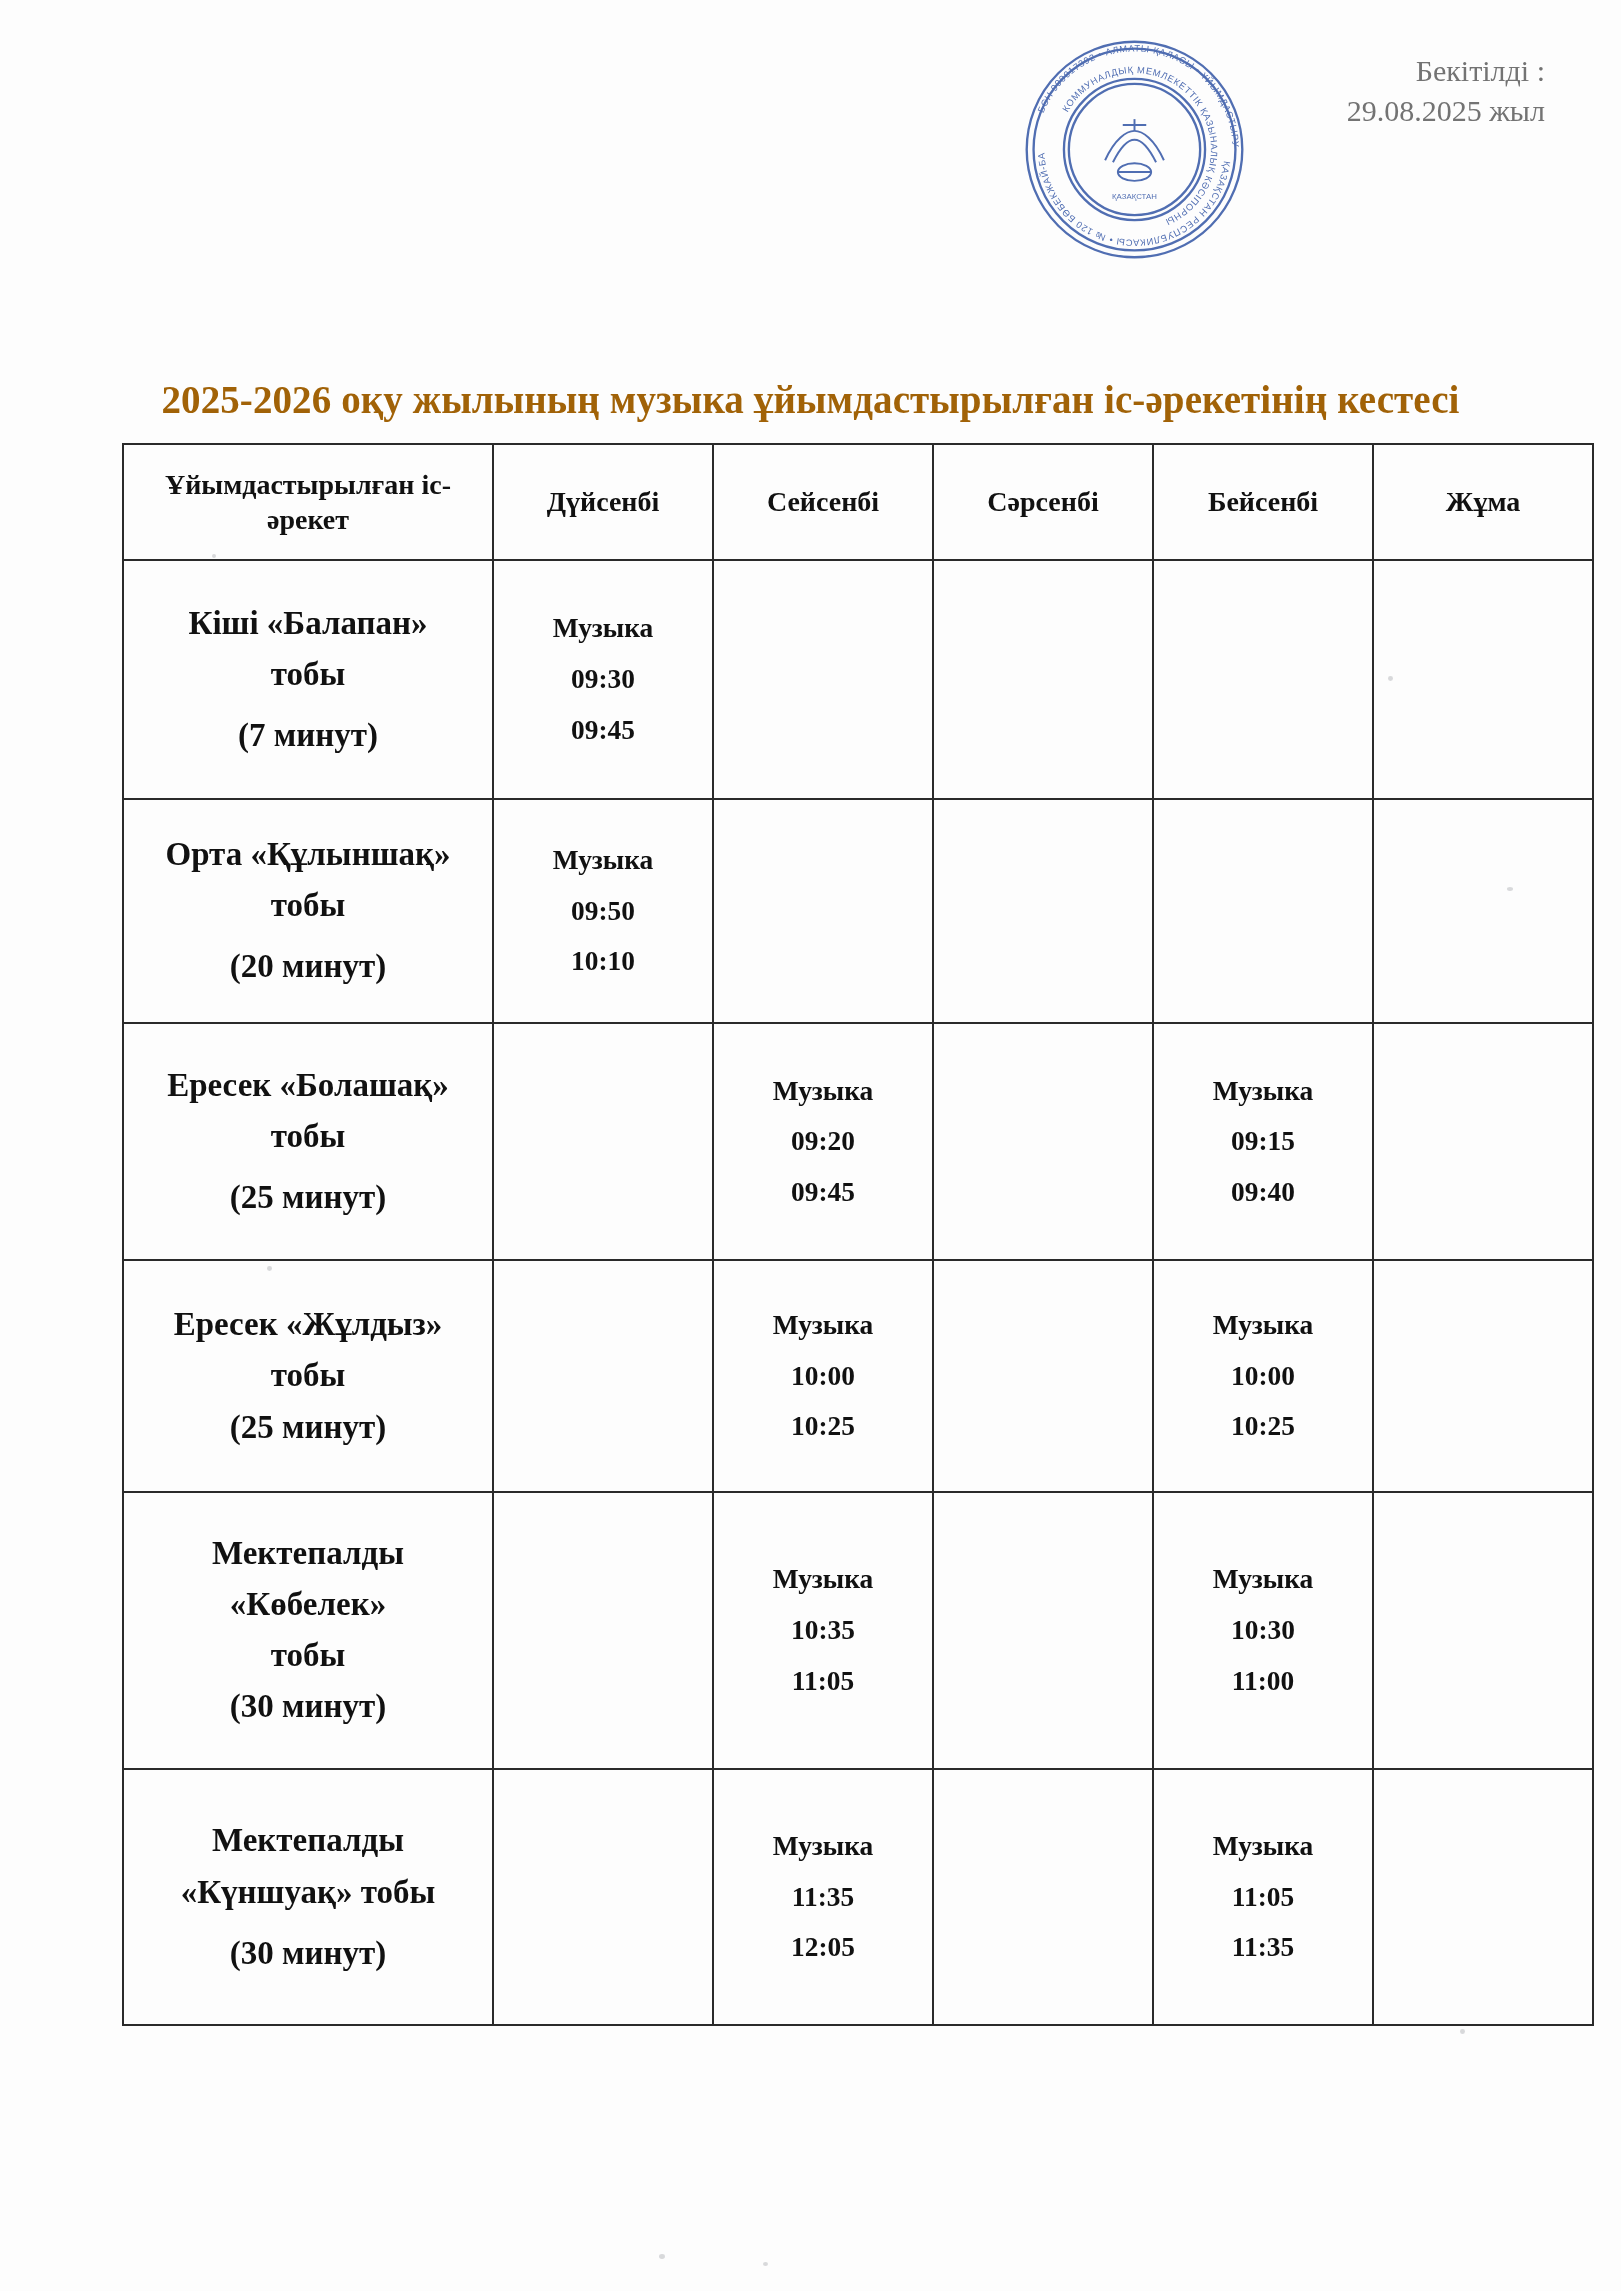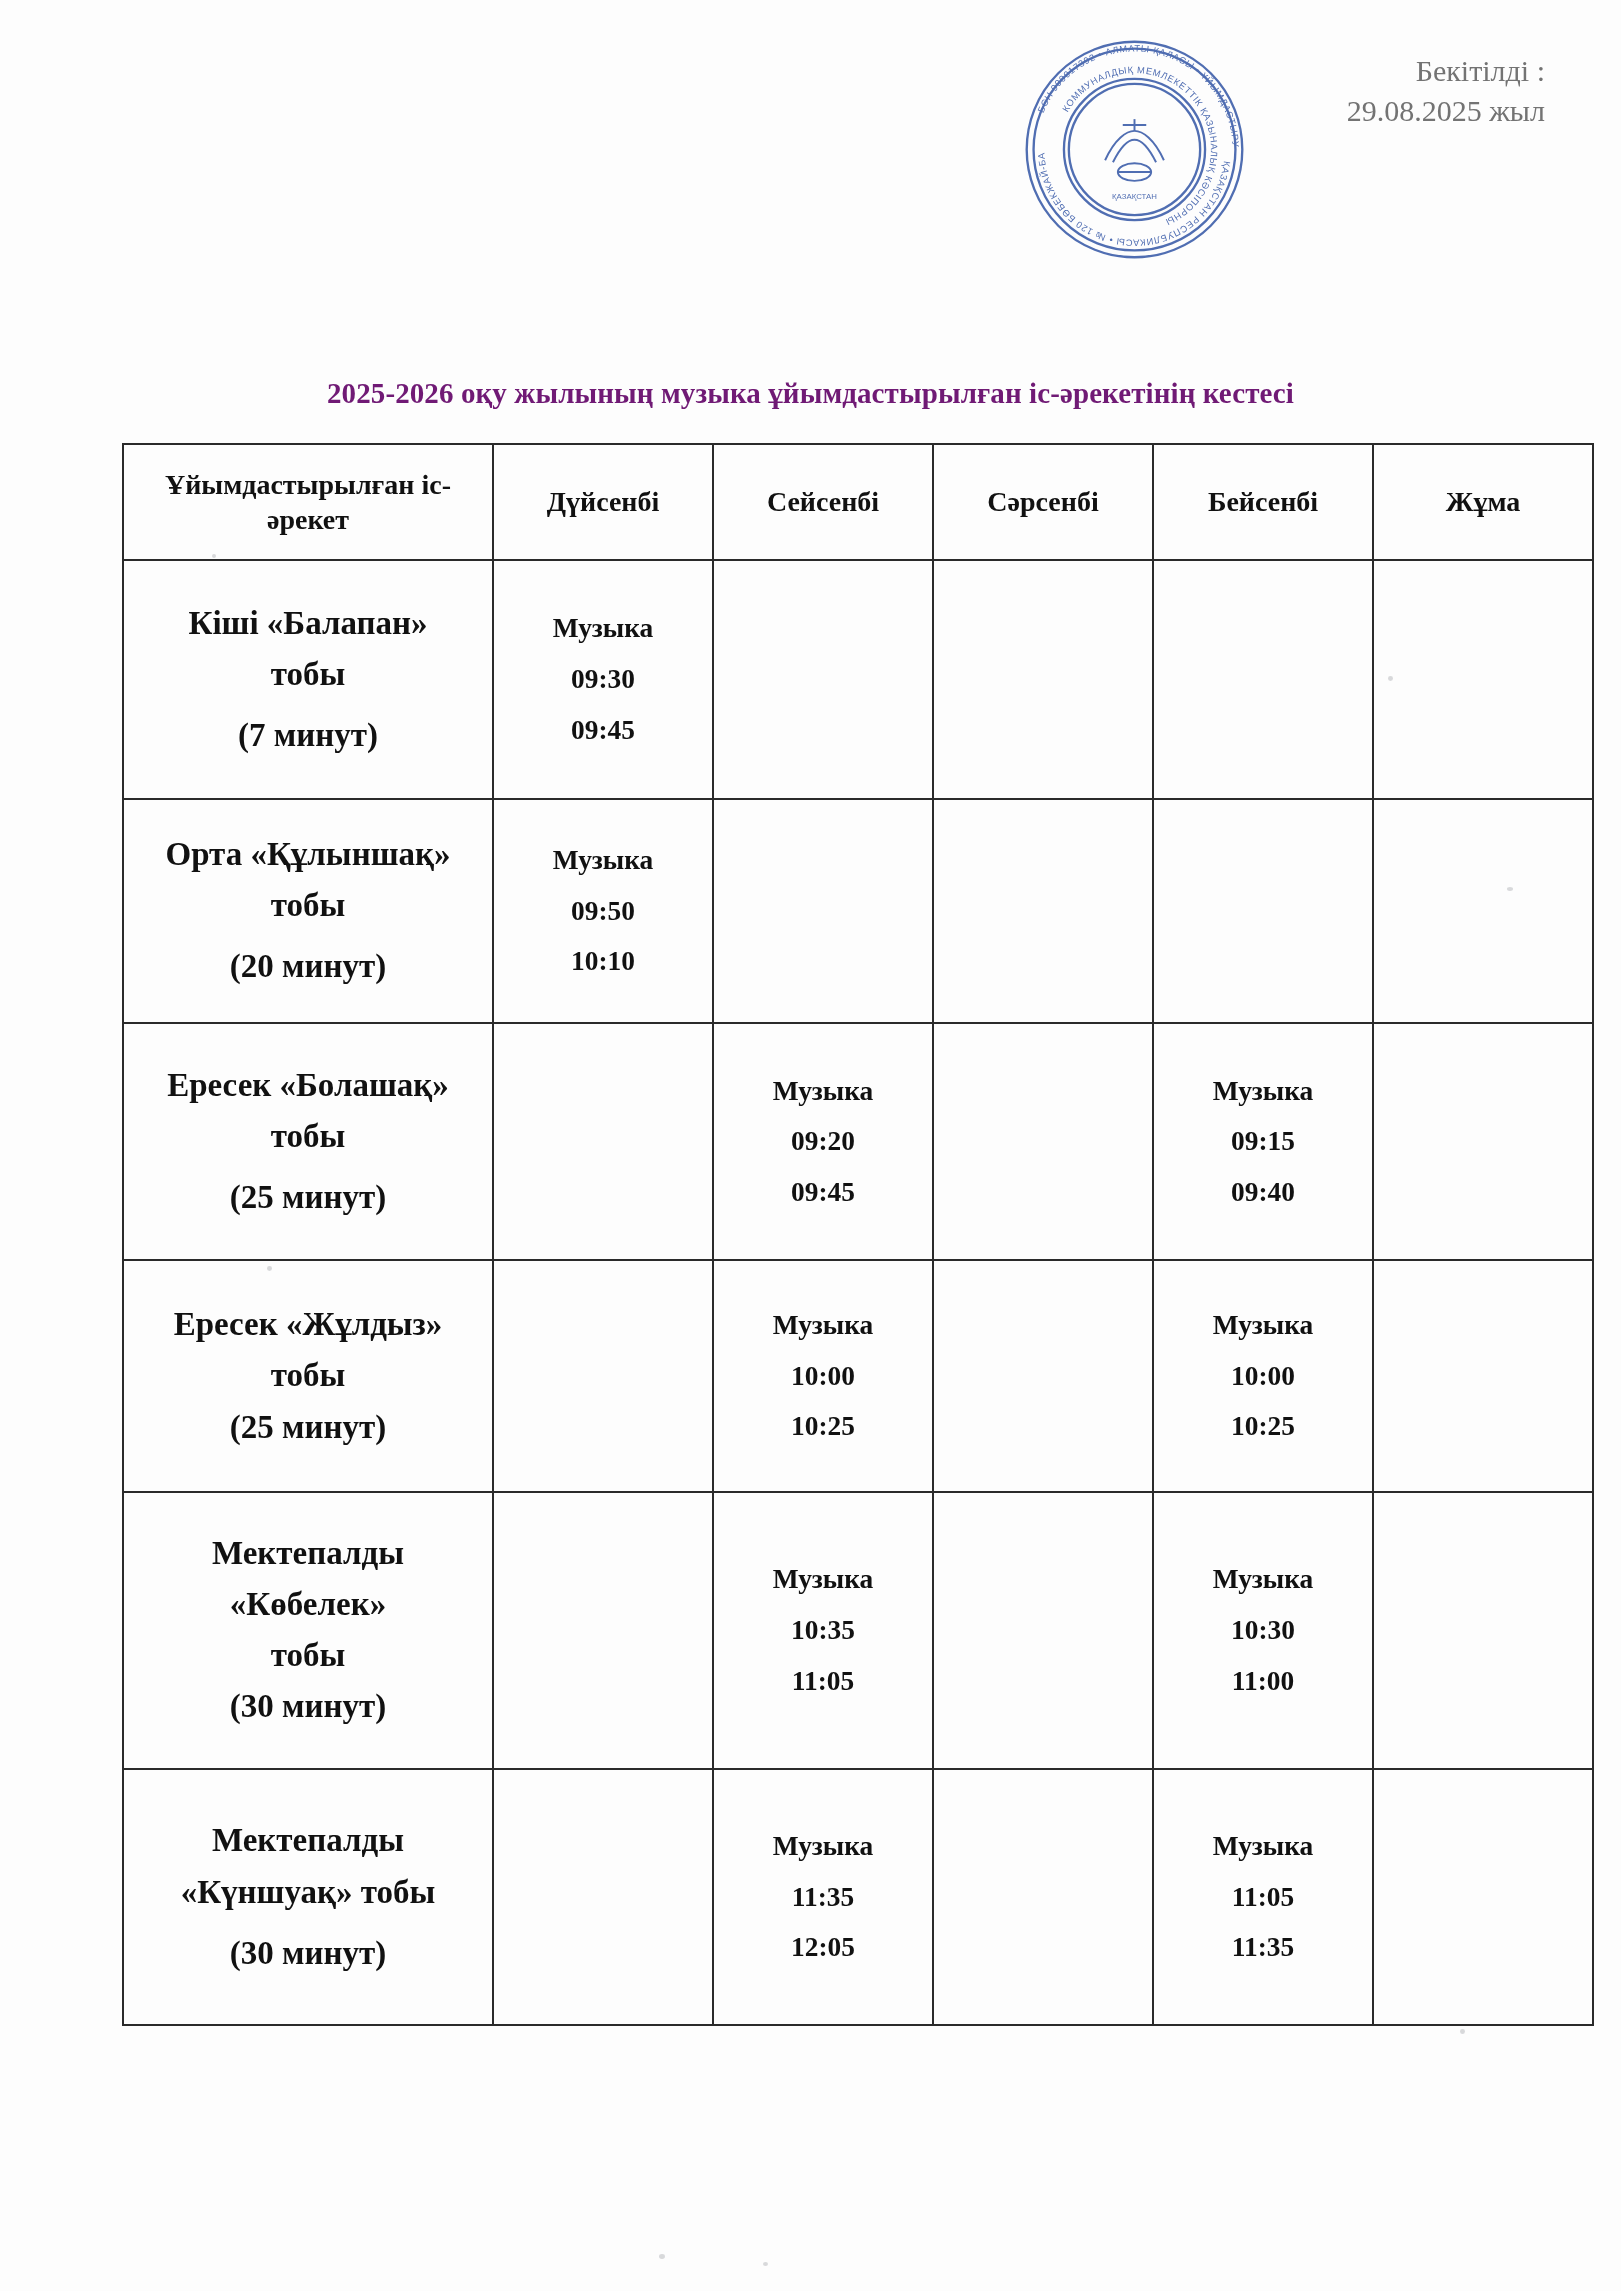--- a/index.html
+++ b/index.html
@@ -48,24 +48,24 @@
     opacity: 0.82;
   }
 
   
   .doc-title {
     position: absolute;
     top: 377px;
     left: 0;
     width: 100%;
     text-align: center;
-    font-size: 29px;
+    font-size: 39px;
     font-weight: bold;
     letter-spacing: 0.1px;
-    color: #701a75;
+    color: #a16207;
   }
 
   
   .schedule-wrap {
     position: absolute;
     top: 443px;
     left: 122px;
     width: 1470px;
   }
   table.schedule {

